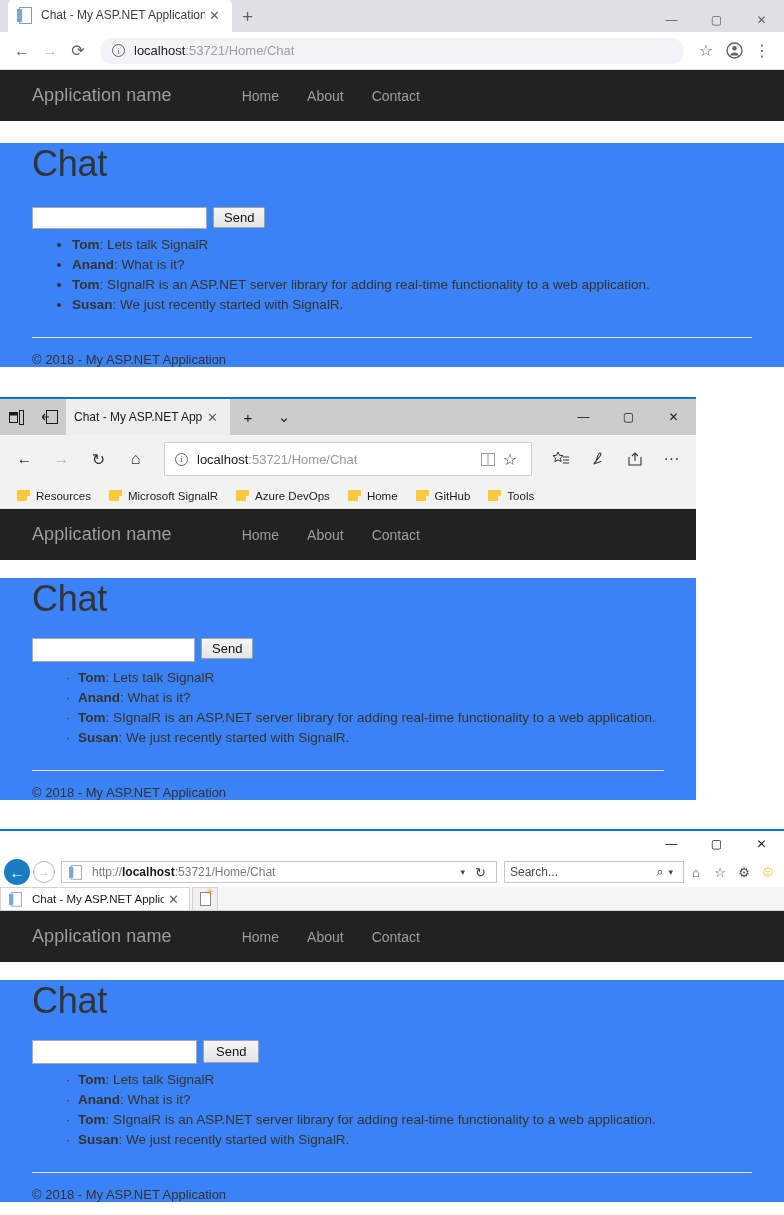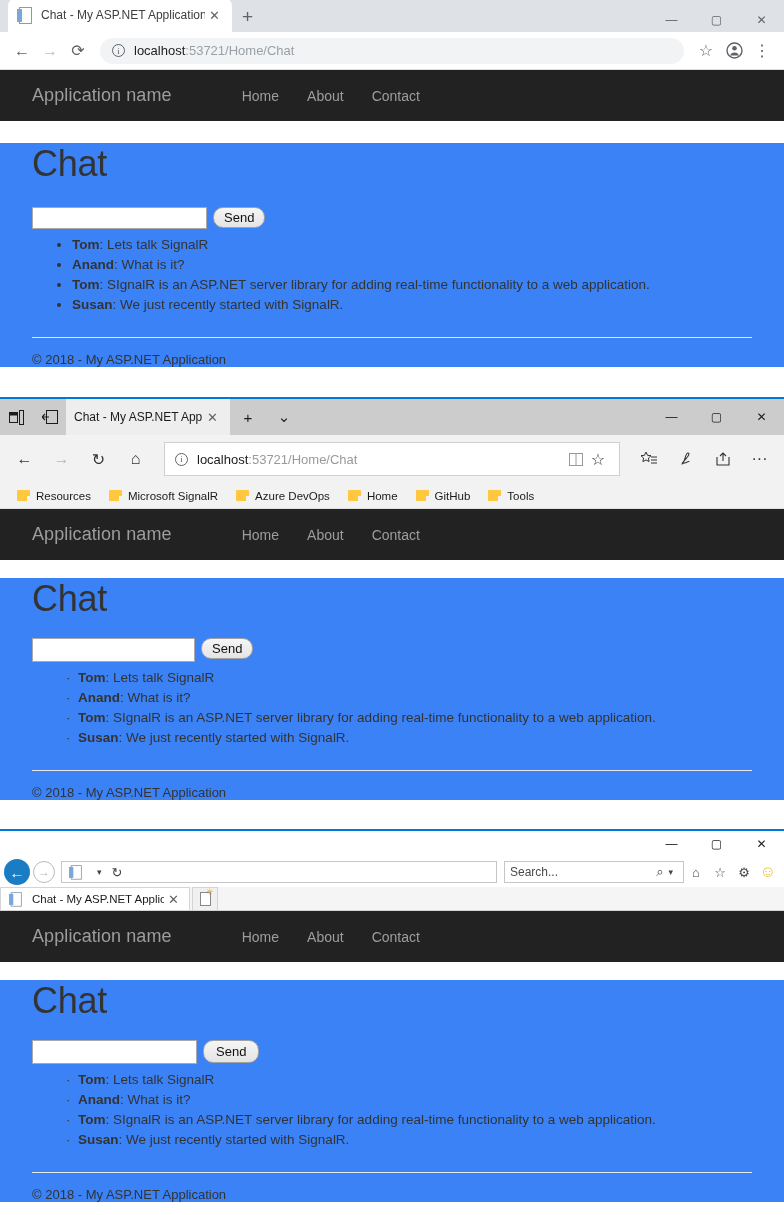--- a/index.html
+++ b/index.html
@@ -49,21 +49,21 @@
     font-size: 13px;
     padding: 1px 3px;
   }
   .send-btn {
     font-family: "Liberation Sans", sans-serif;
     font-size: 13px;
     padding: 2px 10px;
     border: 1px solid #a2a2a2;
     background: linear-gradient(#f6f6f6, #e4e4e4);
     color: #111;
-    border-radius: 10px;
+    border-radius: 1px;
     cursor: pointer;
   }
   ul.discussion {
     list-style: disc;
     margin: 6px 0 0 40px;
     color: #333;
   }
   ul.discussion li {
     font-size: 13.5px;
     line-height: 20px;
@@ -135,21 +135,21 @@
   .omni-info {
     width: 13px; height: 13px; border: 1.2px solid #5f6368; border-radius: 50%;
     font-size: 9px; display: flex; align-items: center; justify-content: center;
     color: #5f6368; margin-right: 9px; flex: 0 0 13px; font-family: "Liberation Serif", serif;
   }
   .omni-url { font-size: 13px; color: #9aa0a6; white-space: nowrap; }
   .omni-url b { color: #202124; font-weight: normal; }
   .chrome-right { display: flex; align-items: center; }
 
   
-  .edge-win { position: absolute; left: 0; top: 397px; width: 784px; height: 432px; background: #fff; }
+  .edge-win { position: absolute; left: 0; top: 397px; width: 696px; height: 432px; background: #fff; }
   .edge-topline { height: 2px; background: #0078d7; }
   .edge-tabstrip {
     height: 36px; background: #cccccc; display: flex; align-items: stretch;
     position: relative;
   }
   .edge-sysbtn {
     width: 33px; display: flex; align-items: center; justify-content: center;
     color: #1a1a1a; cursor: pointer;
   }
   .edge-tab {
@@ -434,20 +434,21 @@
         <span>—</span>
         <span>▢</span>
         <span>✕</span>
       </div>
     </div>
     <div class="ie-navrow">
       <div class="ie-back">←</div>
       <div class="ie-fwd">→</div>
       <div class="ie-addr">
         <span class="favicon" style="transform:scale(.85)"></span>
+        <span class="ie-addr-url"><span>http://</span><b>localhost</b><span>:53721/Home/Chat</span></span>
         <span class="ie-caret">▾</span>
         <span class="ie-refresh">↻</span>
       </div>
       <div class="ie-search">
         <span class="ie-search-ph">Search...</span>
         <span style="color:#444;font-size:13px;">⌕</span>
         <span class="ie-caret">▾</span>
       </div>
       <div class="ie-rightico">⌂</div>
       <div class="ie-rightico">☆</div>

